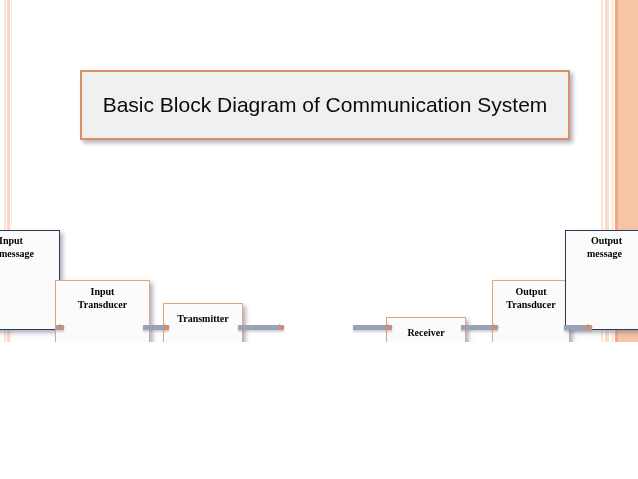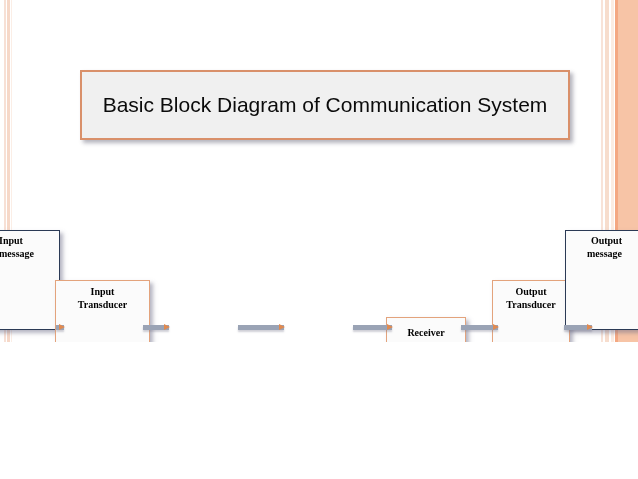--- a/index.html
+++ b/index.html
@@ -157,20 +157,23 @@
     </div>
   </div>
 
   <div class="blk blk-proc blk-input-transducer">
     <div class="lbl">
       <span>Input</span><br>
       <span>Transducer</span>
     </div>
   </div>
 
+  <div class="blk blk-proc blk-transmitter">
+    <div class="lbl">Transmitter</div>
+  </div>
 
 
   <div class="blk blk-proc blk-receiver">
     <div class="lbl">Receiver</div>
   </div>
 
   <div class="blk blk-proc blk-output-transducer">
     <div class="lbl">
       <span>Output</span><br>
       <span>Transducer</span>

